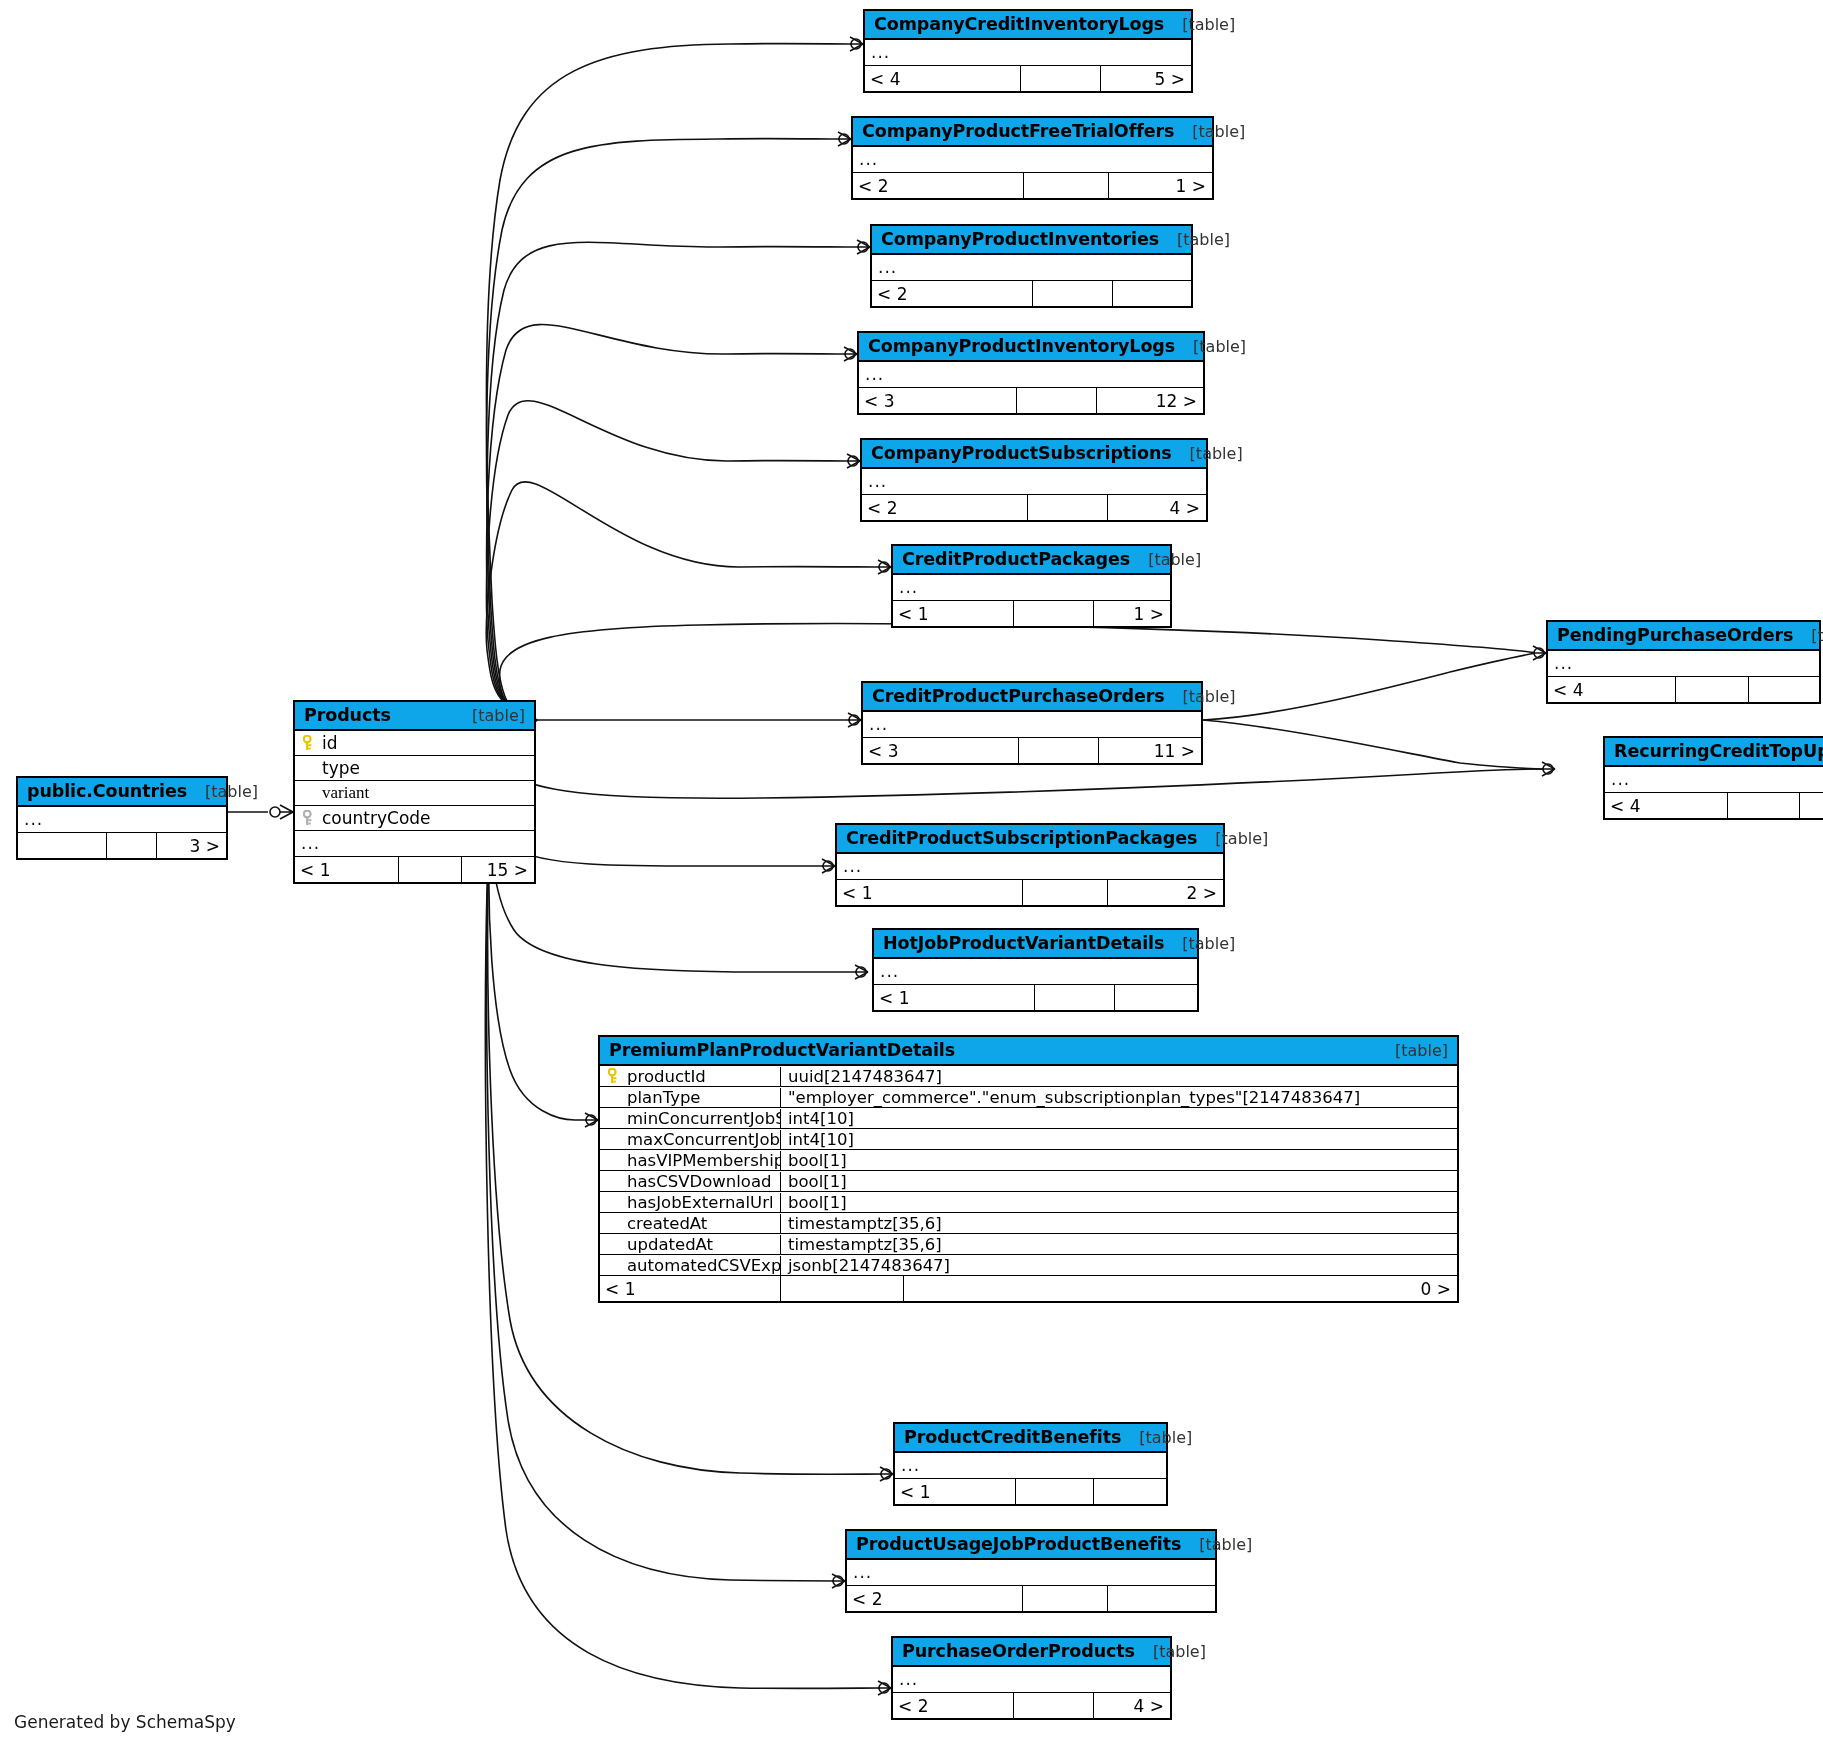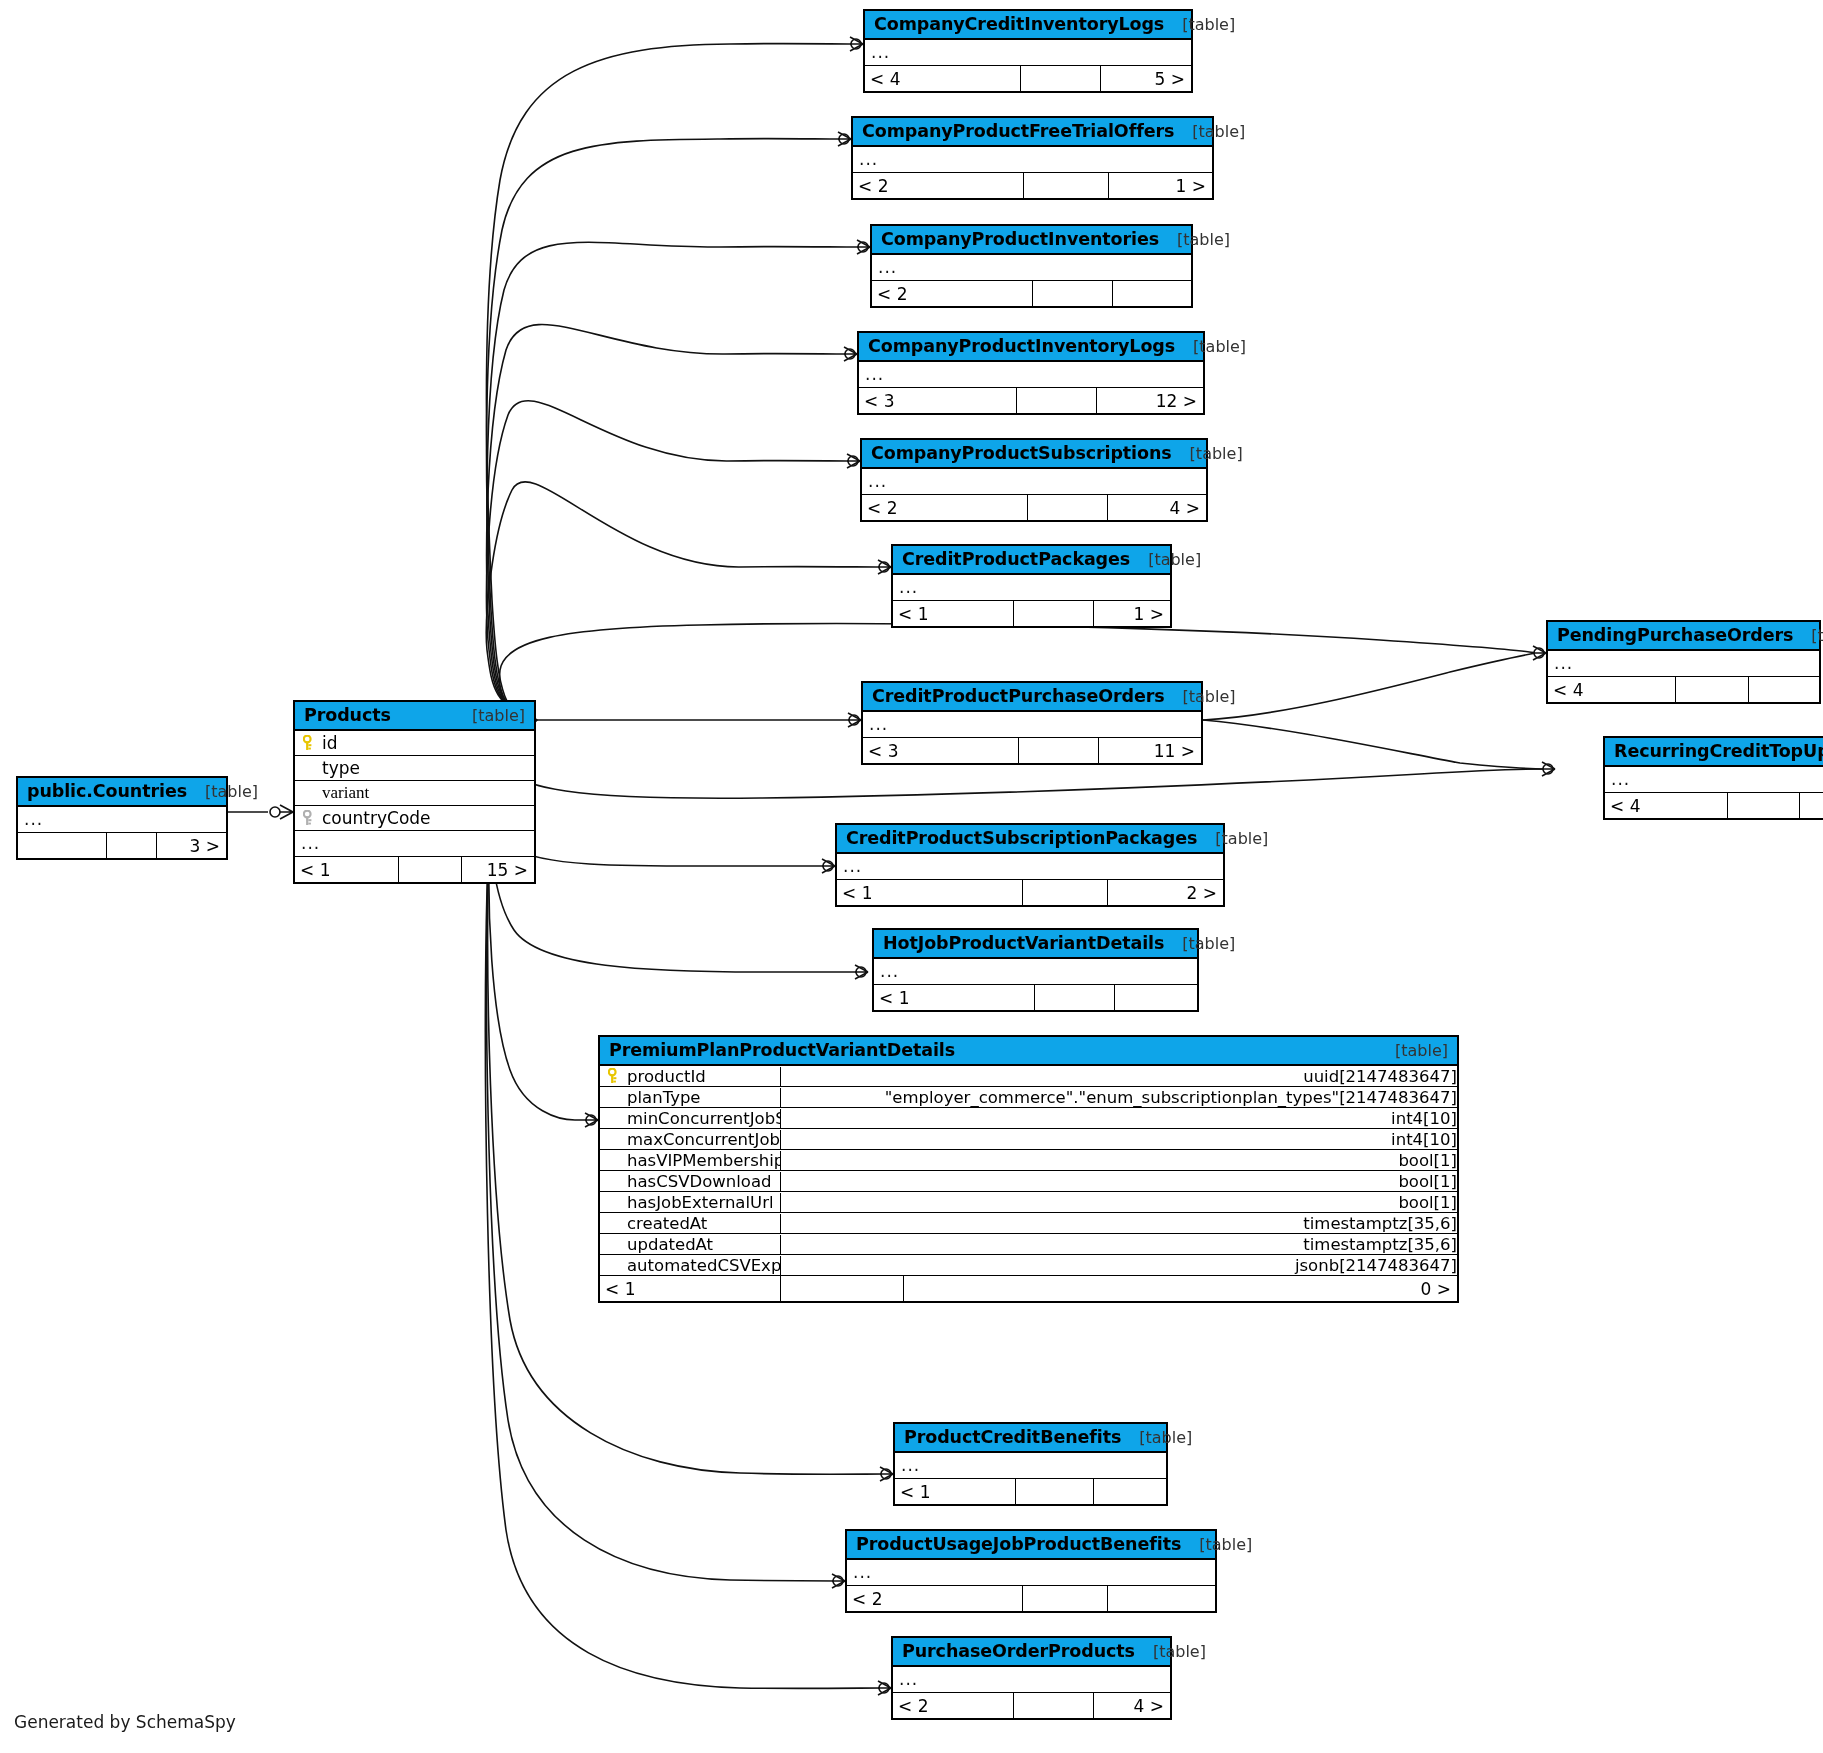--- a/index.html
+++ b/index.html
@@ -56,21 +56,20 @@
   }
   .tb-row {
     display: flex;
     align-items: center;
     border-bottom: 1.5px solid #000000;
     box-sizing: border-box;
     padding: 0;
     height: 25px;
     white-space: nowrap;
     overflow: hidden;
-    text-align: right;
   }
   .tb-row:last-child { border-bottom: none; }
   .tb-col-name {
     display: flex;
     align-items: center;
     padding-left: 8px;
     box-sizing: border-box;
     overflow: hidden;
   }
   .tb-col-type {

